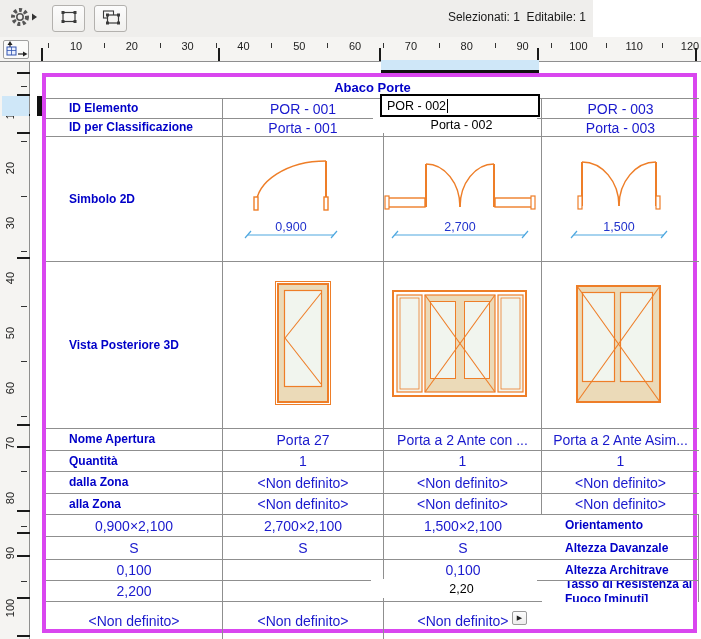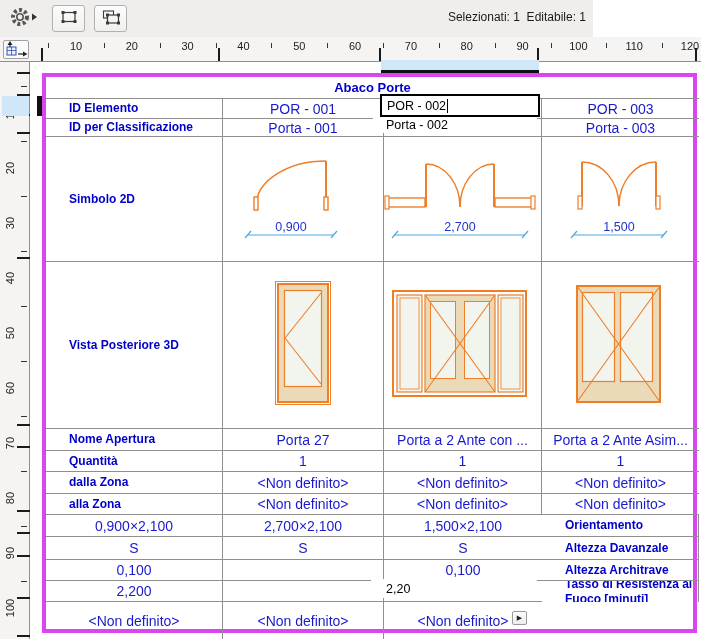--- a/index.html
+++ b/index.html
@@ -38,21 +38,21 @@
   .cell.nb{border-bottom:none;}
   .title{grid-column:1/5;font-weight:bold;font-size:13px;color:#0000c8;}
   .lab{font-weight:bold;font-size:12px;color:#0000c8;line-height:1.22;}
   .val{font-size:14px;color:#1a1acd;}
   
   .edit-box{position:absolute;left:380px;top:94px;width:160px;height:23px;background:#fff;
             border:2px solid #000;box-sizing:border-box;z-index:6;display:flex;align-items:center;
             padding-left:5px;font-size:12.5px;color:#000;}
   .caret{display:inline-block;width:1px;height:14px;background:#000;margin-left:1px;}
   .ov{position:absolute;background:#fff;z-index:5;display:flex;align-items:center;
-      font-size:12.5px;color:#000;box-sizing:border-box;}
+      font-size:12.5px;color:#000;box-sizing:border-box;justify-content:center;}
   .ov-class{left:373px;top:117px;width:164px;height:16px;padding-left:13px;}
   .ov-dav{left:371px;top:558px;width:166px;height:19px;padding-left:15px;}
   .ov-arc{left:371px;top:579px;width:166px;height:19px;padding-left:15px;}
   .flyout-btn{position:absolute;left:512px;top:611px;width:15px;height:14px;z-index:6;
               background:linear-gradient(#fdfdfd,#ededec);border:1px solid #9a9a9a;border-radius:2px;
               display:flex;align-items:center;justify-content:center;font-size:7px;color:#222;padding:0;}
   .sym{position:absolute;z-index:4;pointer-events:none;}
   svg text{font-family:"Liberation Sans",sans-serif;}
 </style>
 </head>

